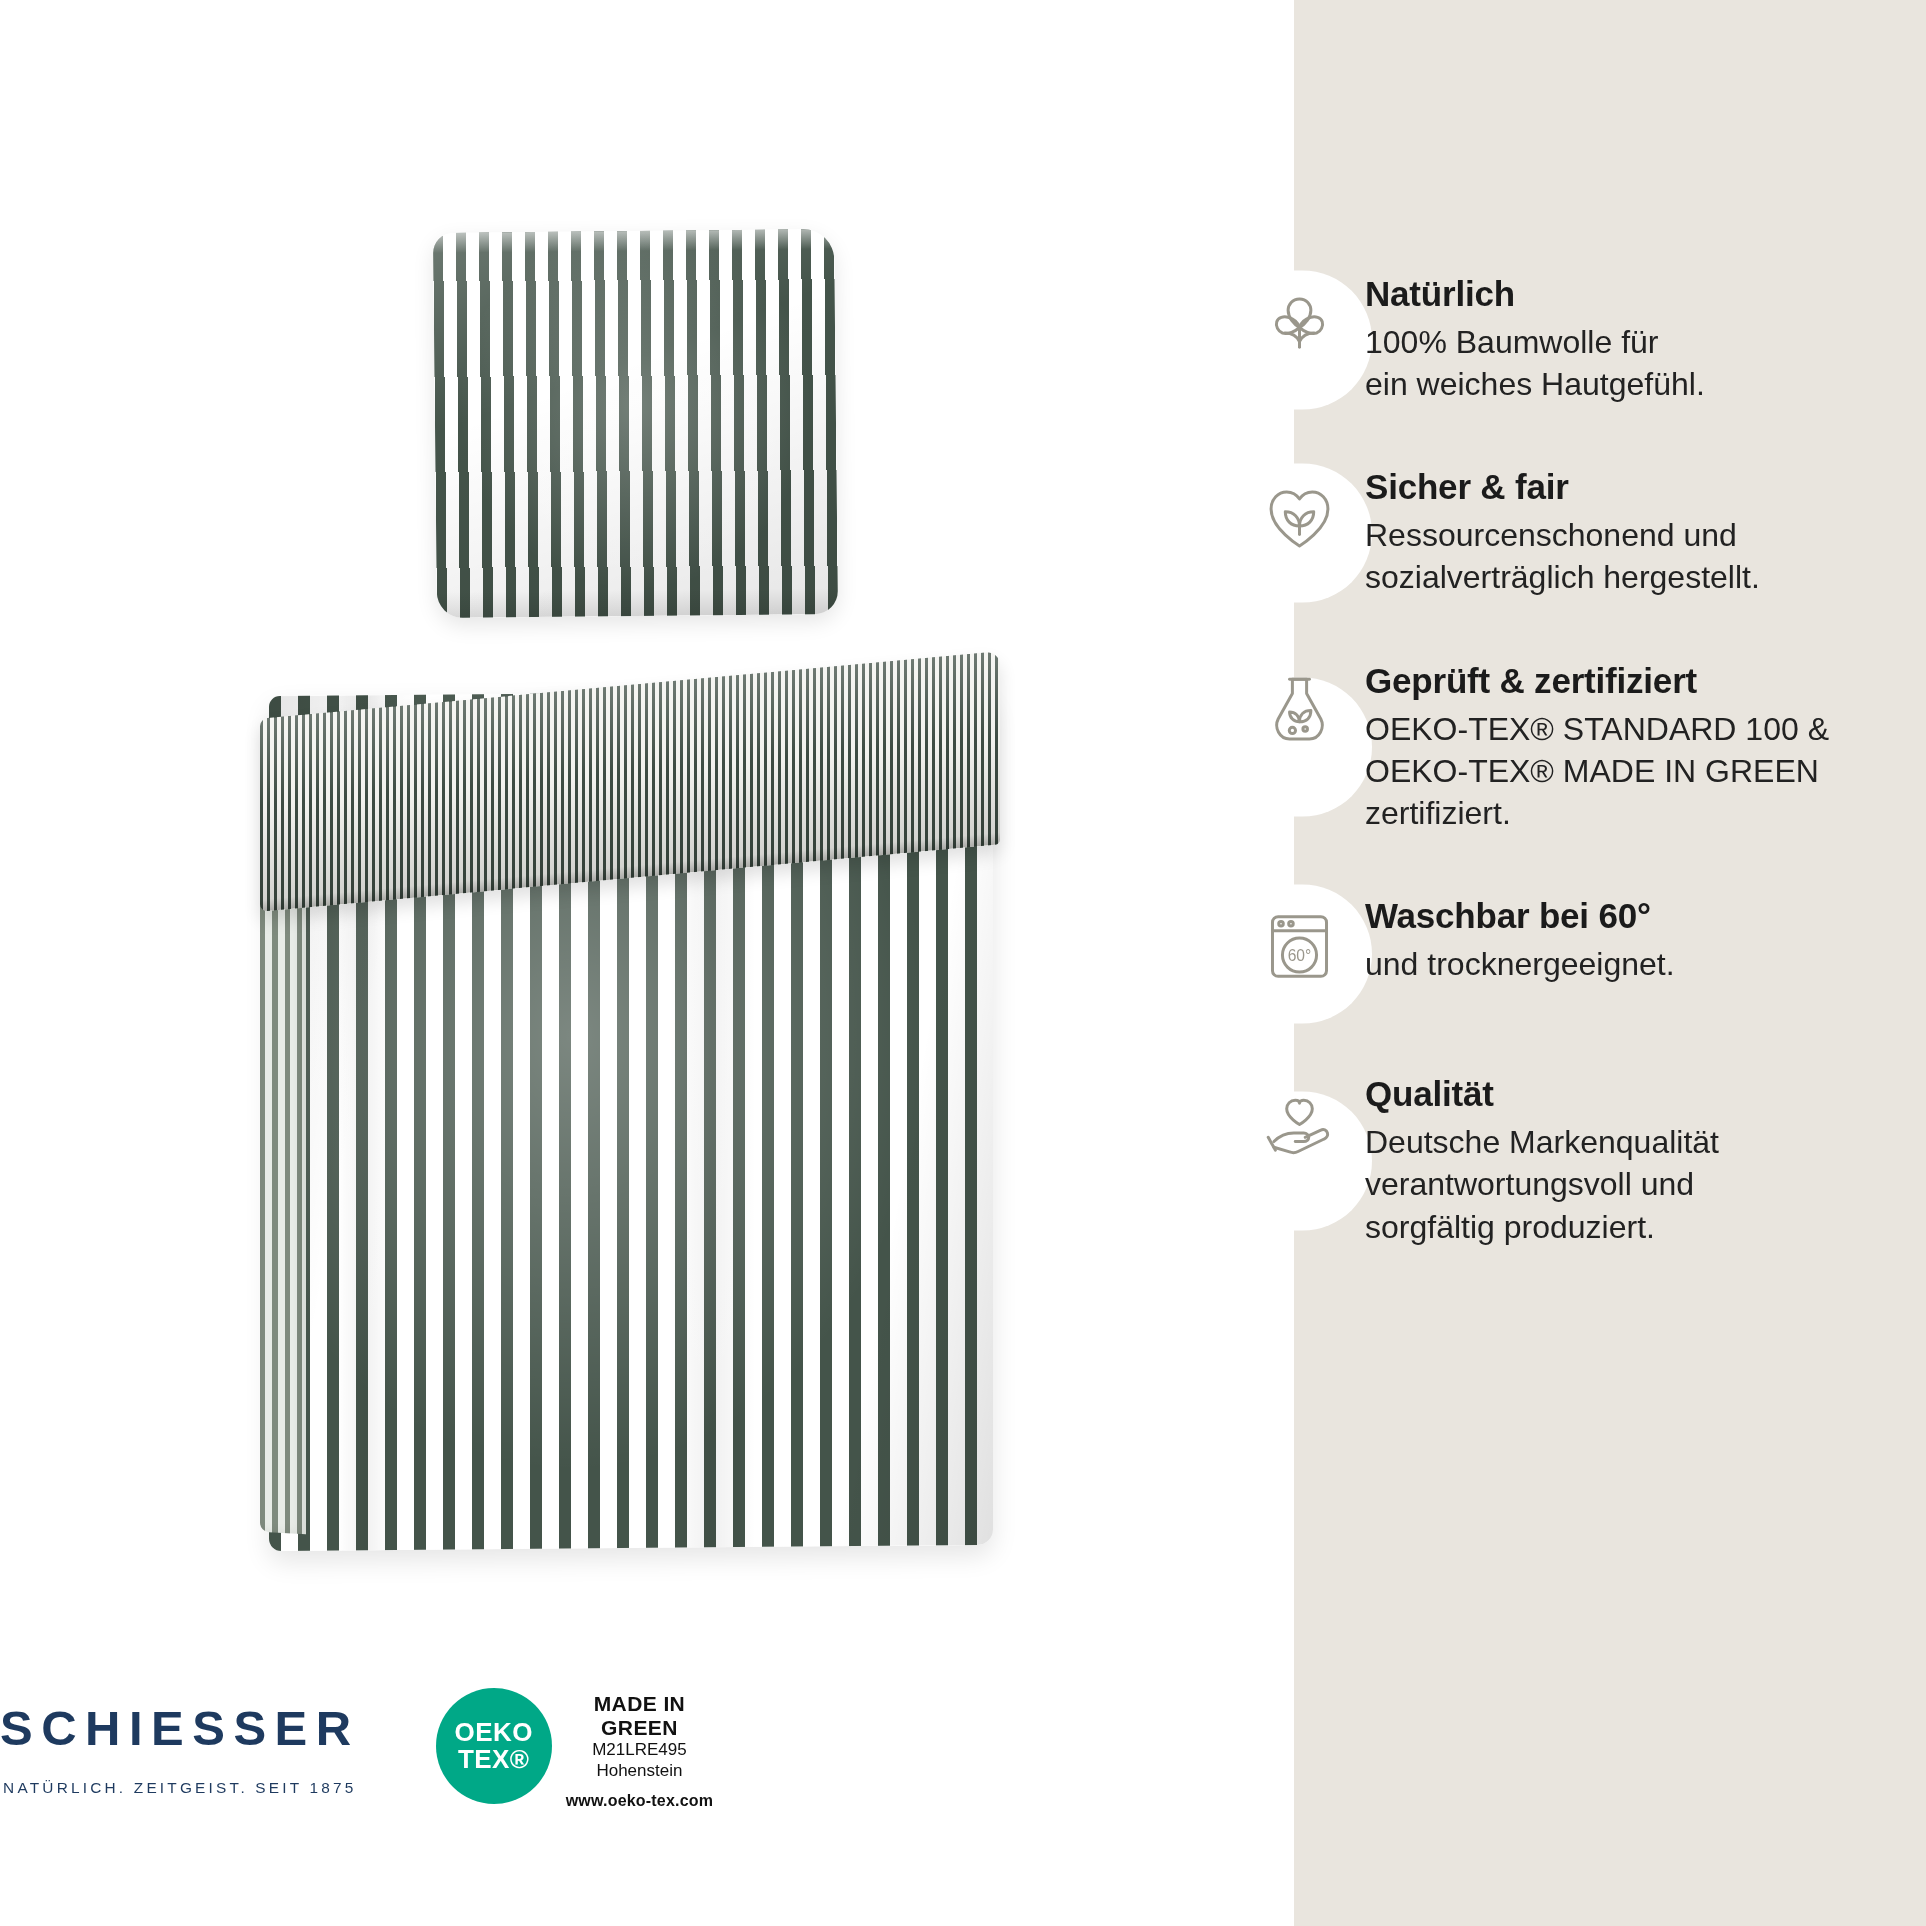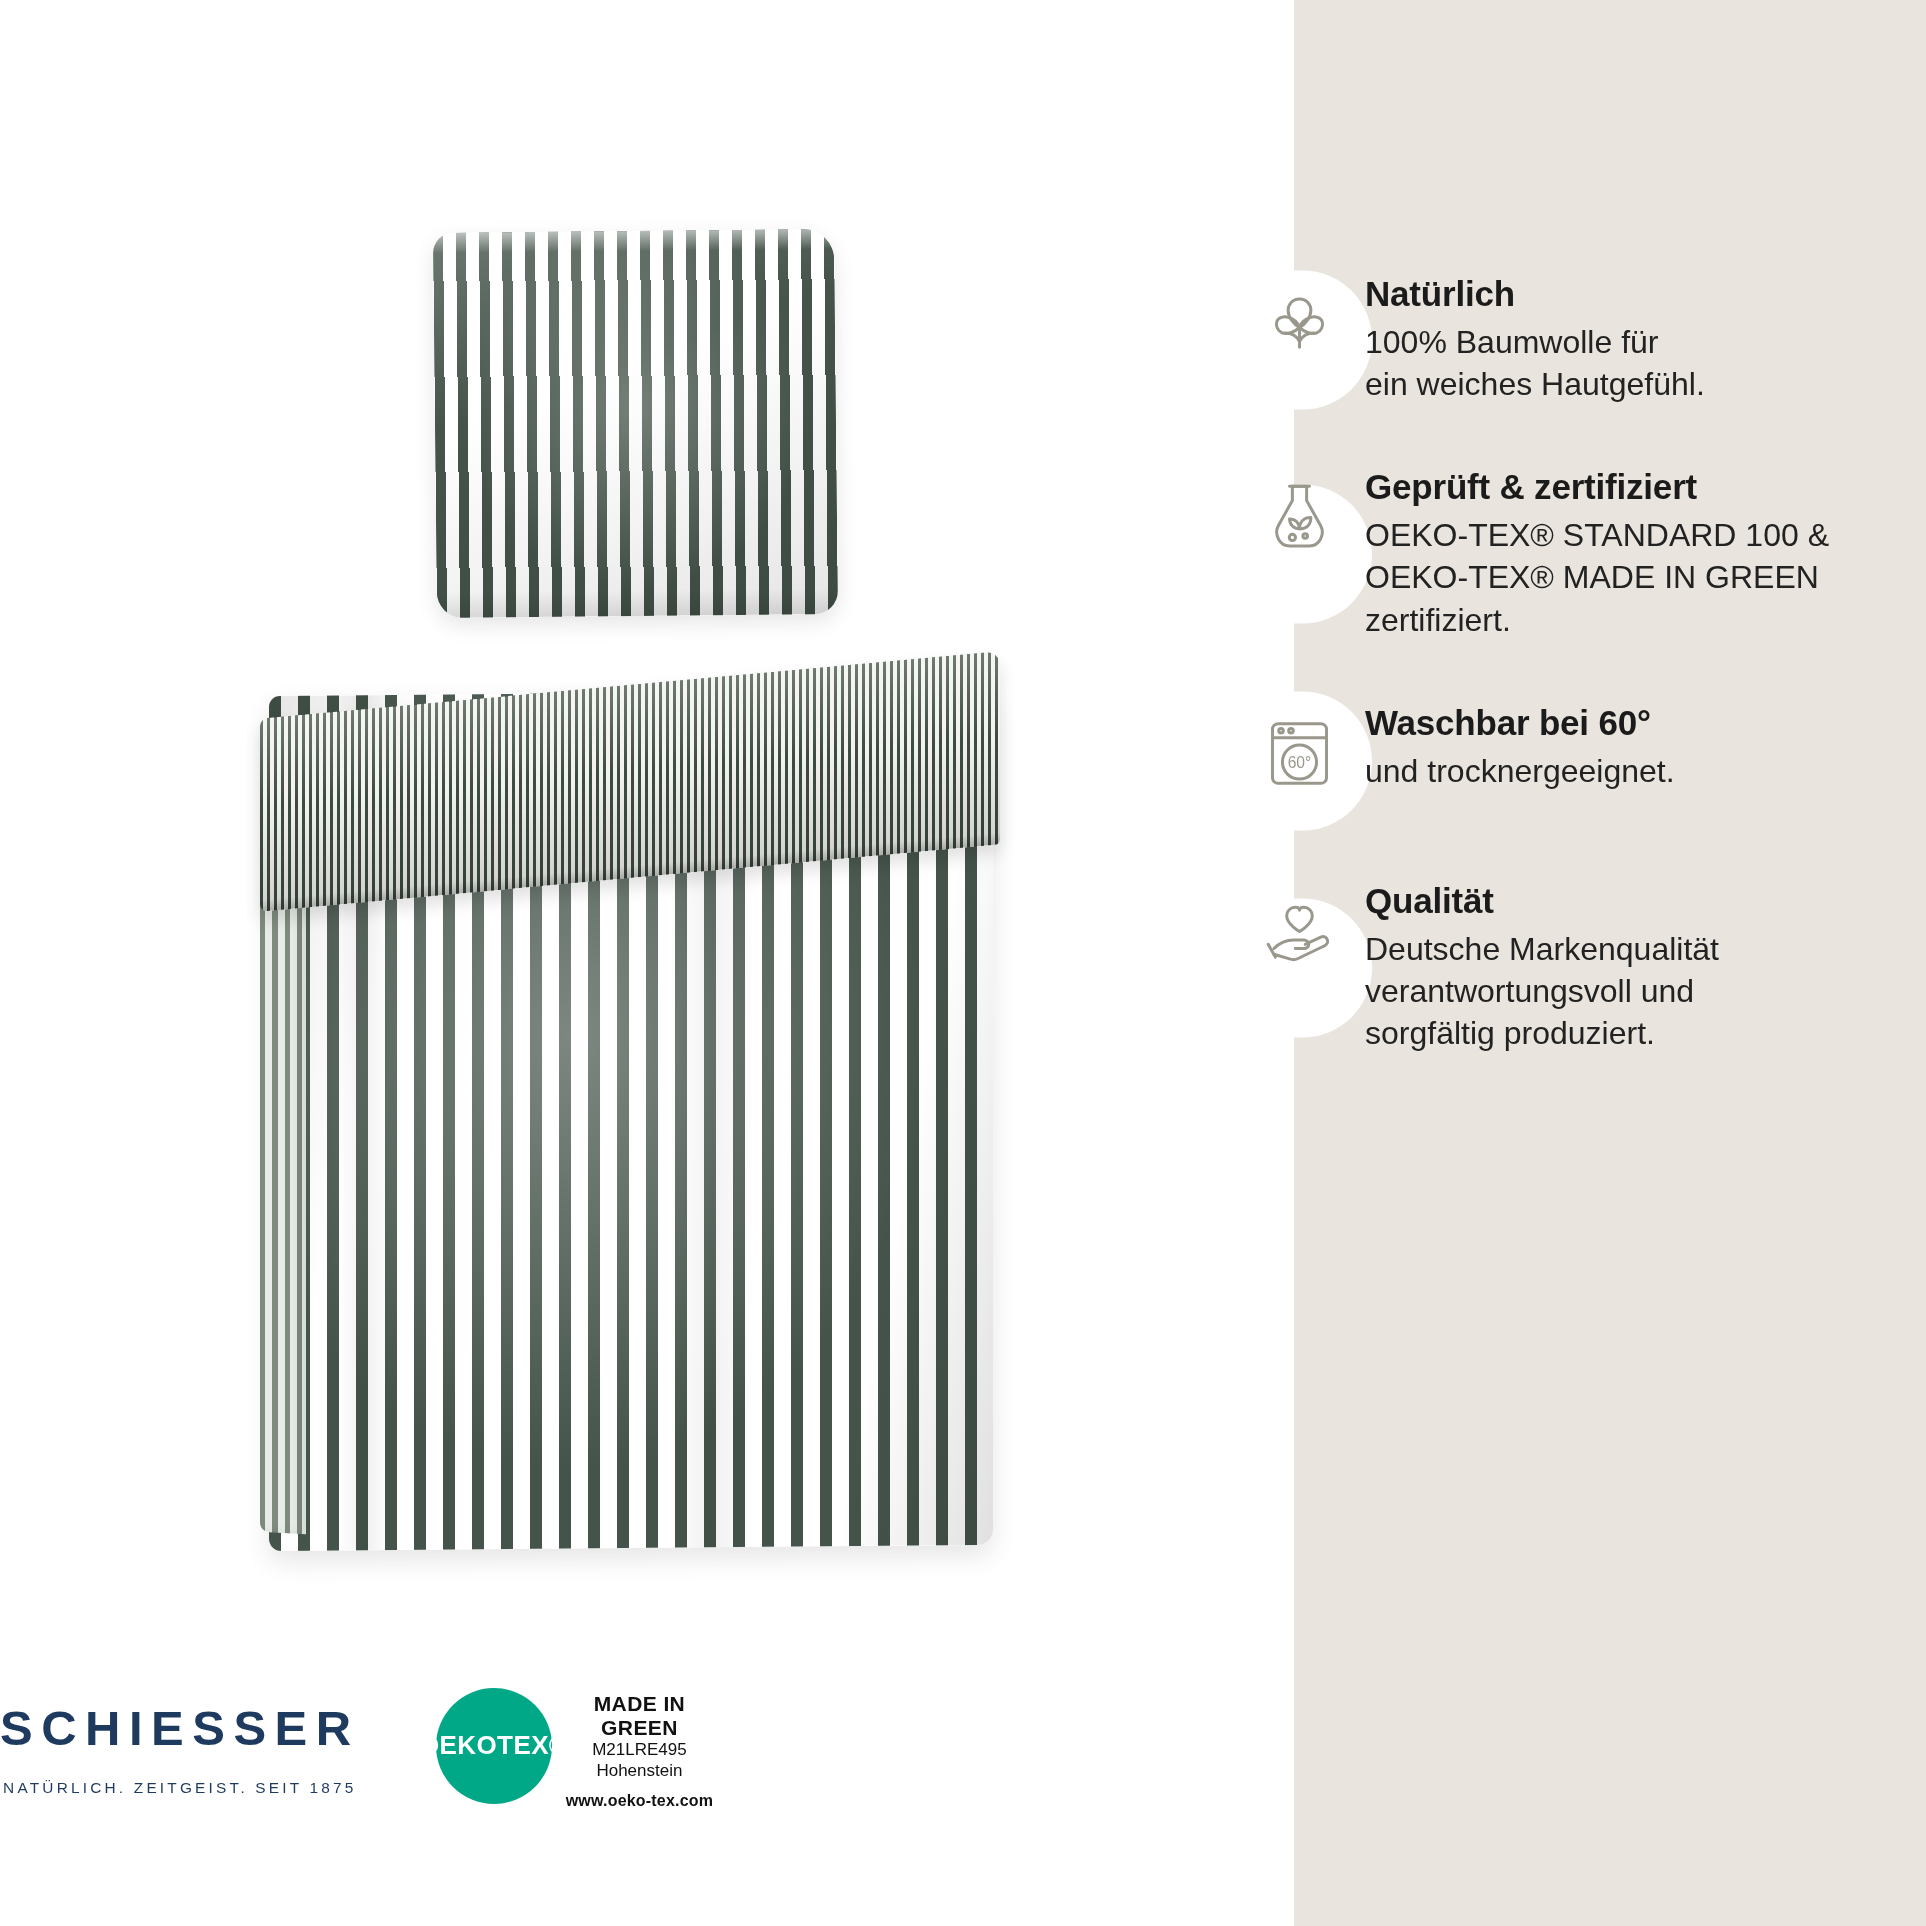--- a/index.html
+++ b/index.html
@@ -259,21 +259,21 @@
     align-items: flex-start;
     gap: 14px;
   }
   .oeko-badge {
     width: 116px;
     height: 116px;
     border-radius: 50%;
     background: #00a887;
     color: #ffffff;
     display: flex;
-    flex-direction: row;
+    flex-direction: column;
     align-items: center;
     justify-content: center;
     line-height: 1.04;
   }
   .oeko-badge-l1 {
     font-size: 26px;
     font-weight: bold;
     letter-spacing: 0.4px;
   }
   .oeko-badge-l2 {
@@ -347,20 +347,36 @@
           <path d="M32 44c2-4 6-6 10-6"></path>
         </svg>
       </div>
       <div class="feature-text">
         <div class="feature-title">Natürlich</div>
         <div class="feature-desc" style="white-space:pre-line">100% Baumwolle für
 ein weiches Hautgefühl.</div>
       </div>
     </div>
 
+    <div class="feature">
+      <div class="feature-bubble"></div>
+      <div class="feature-icon">
+        <svg class="icon-svg" width="91" height="91" viewBox="0 0 64 64" fill="none" stroke="#9a978c" stroke-width="2.1" stroke-linecap="round" stroke-linejoin="round">
+          <path d="M32 52S12 40 12 26c0-7 5-12 11-12 4 0 7 2 9 5 2-3 5-5 9-5 6 0 11 5 11 12 0 14-20 26-20 26z"></path>
+          <path d="M32 38c0-6 4-10 10-10 0 6-4 10-10 10z"></path>
+          <path d="M32 38c0-6-4-10-10-10 0 6 4 10 10 10z"></path>
+          <path d="M32 38v6"></path>
+        </svg>
+      </div>
+      <div class="feature-text">
+        <div class="feature-title">Sicher &amp; fair</div>
+        <div class="feature-desc" style="white-space:pre-line">Ressourcenschonend und
+sozialverträglich hergestellt.</div>
+      </div>
+    </div>
 
     <div class="feature">
       <div class="feature-bubble"></div>
       <div class="feature-icon">
         <svg class="icon-svg" width="91" height="91" viewBox="0 0 64 64" fill="none" stroke="#9a978c" stroke-width="2.1" stroke-linecap="round" stroke-linejoin="round">
           <path d="M27 10h10v10l10 18c3 6-1 14-8 14H25c-7 0-11-8-8-14l10-18V10z"></path>
           <path d="M25 10h14"></path>
           <path d="M32 40c0-5 3-8 8-8 0 5-3 8-8 8z"></path>
           <path d="M32 40c0-4-3-7-7-7 0 4 3 7 7 7z"></path>
           <circle cx="27" cy="46" r="2.2"></circle>

